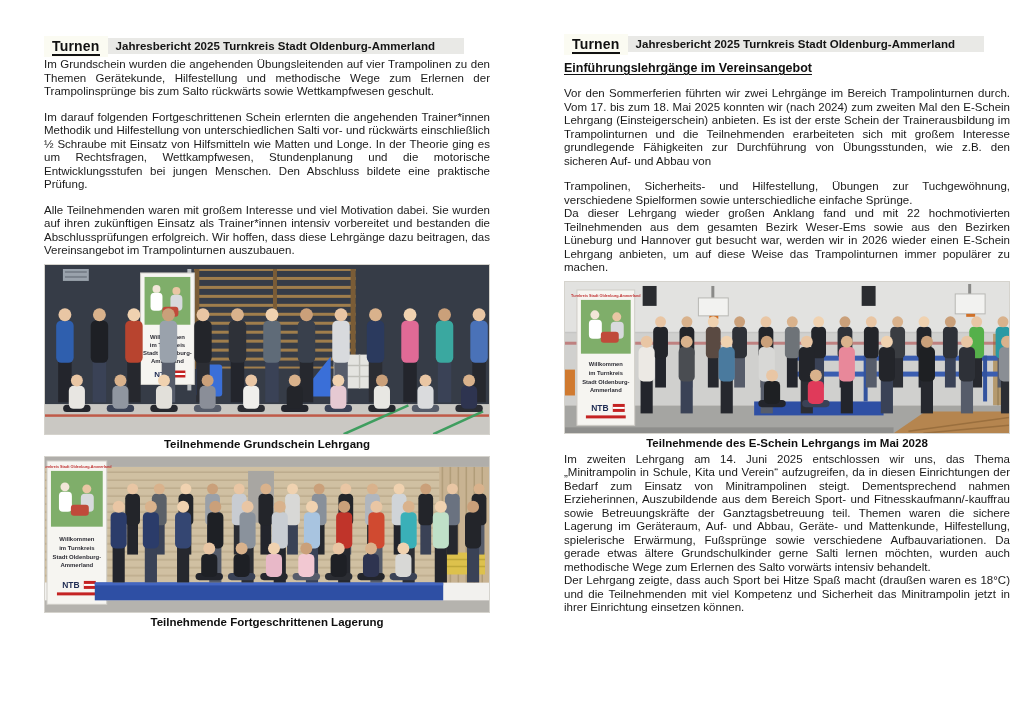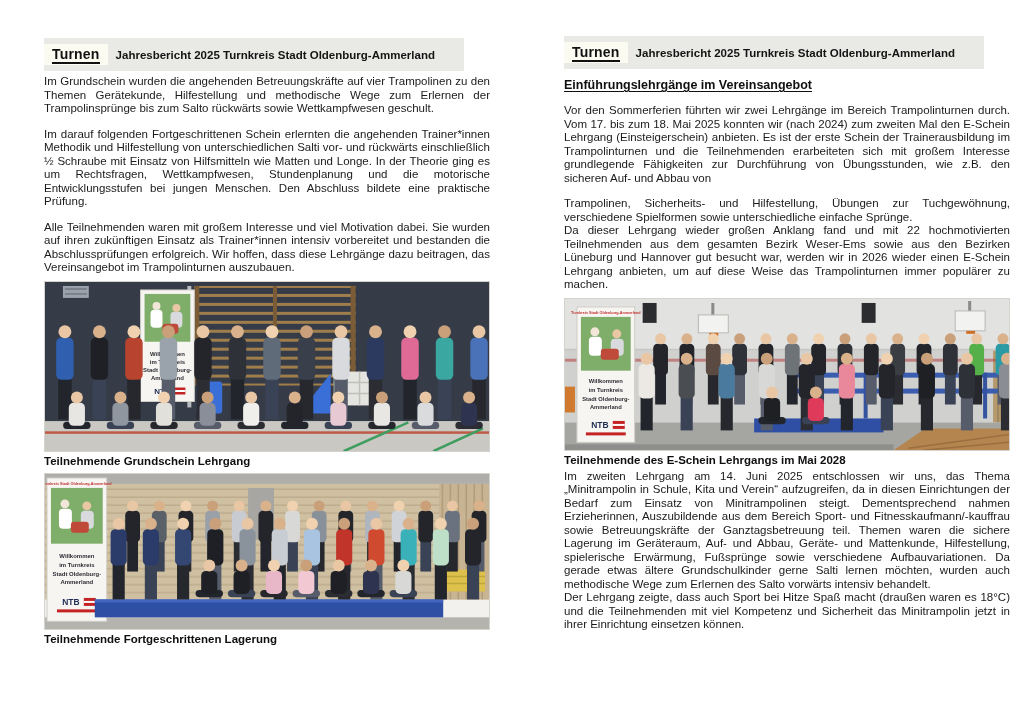--- a/index.html
+++ b/index.html
@@ -8,53 +8,53 @@
     position: relative;
     background: #ffffff;
     font-family: "Liberation Sans", sans-serif;
     color: #161616;
     overflow: hidden;
   }
   .page { position: absolute; width: 446px; }
   .page-left  { left: 44px;  top: 38px; }
   .page-right { left: 564px; top: 36px; }
 
-  .hdr { display: flex; align-items: center; background:#e9e9e6; height: 33px; padding-right: 4px; width: 420px; }
+  .hdr { display: flex; align-items: center; background:#e9e9e6; height: 16px; padding-right: 4px; width: 420px; }
   .hdr .tab { background:#fbfbf2; padding: 1px 8px 2px 8px; margin-right: 8px; }
   .hdr .tab span { font-weight: bold; font-size: 14px; color:#111; border-bottom: 2px solid #111; padding-bottom: 0px; letter-spacing: .2px; }
   .hdr .title { font-weight: bold; font-size: 11.5px; color:#141414; white-space: nowrap; }
 
   .heading { margin-top: 9px; font-size: 12.5px; font-weight: bold; color: #0f0f0f;
              text-decoration: underline; text-underline-offset: 2px; }
 
   .body-text { font-size: 11.5px; line-height: 13.5px; text-align: justify; color:#1a1a1a; margin-top: 12px; }
   .body-text.first { margin-top: 4px; }
   .body-text.tight { margin-top: 0; }
 
   .photo { margin-top: 6px; border: 1px solid #d5d3cd; background:#f2f1ee; line-height: 0; }
   .photo svg { display: block; width: 100%; height: auto; }
-  .caption { font-weight: bold; font-size: 11.5px; margin: 3px 0 4px 0; color:#0f0f0f; }
+  .caption { font-weight: bold; font-size: 11.5px; text-align: center; margin: 3px 0 4px 0; color:#0f0f0f; }
 
   .bt  { font-weight: bold; fill: #2c2c34; text-anchor: middle; font-family: "Liberation Sans", sans-serif; }
   .bt-title { font-weight: bold; fill: #c03030; text-anchor: middle; font-family: "Liberation Sans", sans-serif; }
   .ntb { font-weight: bold; fill: #1d2a52; text-anchor: middle; font-family: "Liberation Sans", sans-serif; }
 </style>
 </head>
 <body>
 
 <div class="page page-left">
 
   <div class="hdr">
     <div class="tab">
       <span>Turnen</span>
     </div>
     <div class="title">Jahresbericht 2025 Turnkreis Stadt Oldenburg-Ammerland</div>
   </div>
 
-  <p class="body-text first">Im Grundschein wurden die angehenden Betreuungskräfte auf vier Trampolinen zu den Themen Gerätekunde, Hilfestellung und methodische Wege zum Erlernen der Trampolinsprünge bis zum Salto rückwärts sowie Wettkampfwesen geschult.</p>
+  <p class="body-text first">Im Grundschein wurden die angehenden Übungsleitenden auf vier Trampolinen zu den Themen Gerätekunde, Hilfestellung und methodische Wege zum Erlernen der Trampolinsprünge bis zum Salto rückwärts sowie Wettkampfwesen geschult.</p>
   <p class="body-text">Im darauf folgenden Fortgeschrittenen Schein erlernten die angehenden Trainer*innen Methodik und Hilfestellung von unterschiedlichen Salti vor- und rückwärts einschließlich ½ Schraube mit Einsatz von Hilfsmitteln wie Matten und Longe. In der Theorie ging es um Rechtsfragen, Wettkampfwesen, Stundenplanung und die motorische Entwicklungsstufen bei jungen Menschen. Den Abschluss bildete eine praktische Prüfung.</p>
   <p class="body-text">Alle Teilnehmenden waren mit großem Interesse und viel Motivation dabei. Sie wurden auf ihren zukünftigen Einsatz als Trainer*innen intensiv vorbereitet und bestanden die Abschlussprüfungen erfolgreich. Wir hoffen, dass diese Lehrgänge dazu beitragen, das Vereinsangebot im Trampolinturnen auszubauen.</p>
 
   <div class="photo">
     <svg viewBox="0 0 446 170" xmlns="http://www.w3.org/2000/svg">
       <defs>
         <pattern id="rungs" width="8" height="9" patternUnits="userSpaceOnUse">
           <rect width="8" height="3" y="3" fill="#a07e4c"></rect>
         </pattern>
       </defs>

